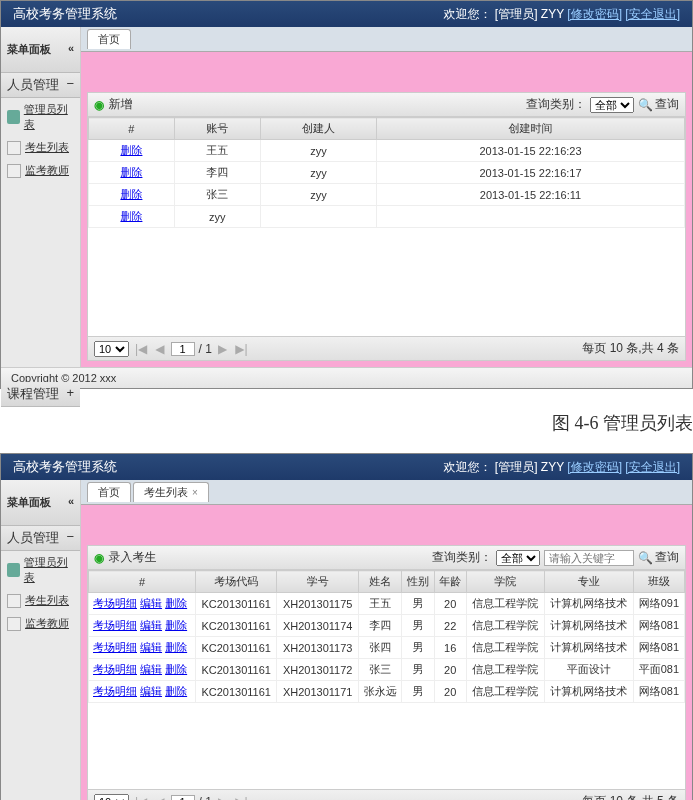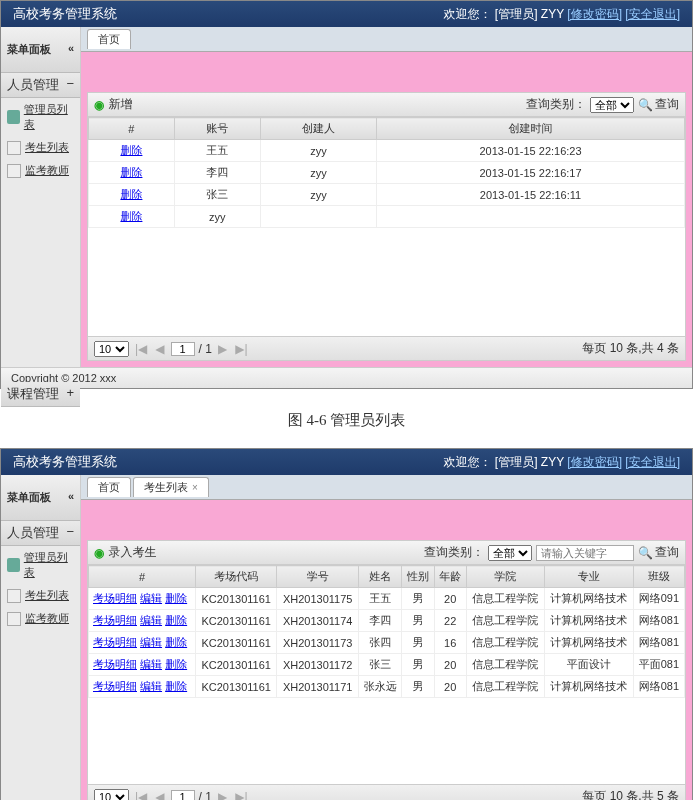--- a/index.html
+++ b/index.html
@@ -19,37 +19,37 @@
 .main { flex: 1; display: flex; flex-direction: column; background: #f9a8d4; gap: 34px; }
 .tabs { background: #d8e0e8; border-bottom: 1px solid #aaa; padding: 2px 6px; display: flex; gap: 2px; }
 .tab { background: #fff; border: 1px solid #aaa; border-bottom: none; padding: 2px 10px; border-radius: 3px 3px 0 0; font-size: 11px; cursor: pointer; display: flex; align-items: center; gap: 4px; }
 .tab .close { color: #888; font-size: 10px; }
 .content { flex: 1; padding: 6px; display: flex; flex-direction: column; }
 .toolbar { background: linear-gradient(#f5f5f5, #e0e0e0); border: 1px solid #ccc; padding: 3px 6px; display: flex; justify-content: space-between; align-items: center; }
 .toolbar-left { display: flex; align-items: center; gap: 4px; }
 .add-icon { color: #2a2; font-weight: bold; }
 .toolbar-right { display: flex; align-items: center; gap: 4px; }
 .toolbar-right select { font-size: 11px; }
-.toolbar-right input { font-size: 11px; width: 98px; padding: 1px 4px; border: 1px solid #aaa; }
+.toolbar-right input { font-size: 11px; width: 90px; padding: 1px 4px; border: 1px solid #aaa; }
 .search-btn { display: flex; align-items: center; gap: 2px; cursor: pointer; }
 table { border-collapse: collapse; width: 100%; }
 th { background: linear-gradient(#f0f0f0, #dcdcdc); border: 1px solid #ccc; padding: 3px 4px; font-size: 11px; font-weight: normal; }
 td { border: 1px solid #eee; padding: 3px 4px; font-size: 11px; text-align: center; }
 td a { color: #00e; text-decoration: underline; cursor: pointer; }
 .tbl-wrap { flex: 1; border: 1px solid #ccc; border-top: none; overflow: auto; background: #fff; }
 .pager { background: linear-gradient(#f0f0f0, #e0e0e0); border: 1px solid #ccc; border-top: none; padding: 3px 6px; display: flex; justify-content: space-between; align-items: center; }
 .pager-left { display: flex; align-items: center; gap: 4px; }
 .pager-left select { font-size: 11px; }
 .pg-btn { color: #357; cursor: pointer; padding: 0 2px; }
 .pg-btn.disabled { color: #aaa; cursor: default; }
 .pg-input { width: 24px; text-align: center; font-size: 11px; border: 1px solid #aaa; }
 .footer { background: linear-gradient(#f5f5f5, #e5e5e5); border-top: 1px solid #ccc; padding: 4px 10px; display: flex; justify-content: space-between; align-items: center; font-size: 11px; }
 .clock-icon { display: inline-block; width: 14px; height: 14px; border: 1px solid #888; border-radius: 50%; position: relative; margin-right: 4px; vertical-align: middle; }
 .clock-icon::after { content: ''; position: absolute; left: 50%; top: 20%; width: 1px; height: 5px; background: #555; }
-.caption { text-align: center; font-family: SimSun, serif; font-size: 15px; padding: 12px 16px 18px; }
+.caption { text-align: right; font-family: SimSun, serif; font-size: 18px; padding: 12px 0 18px; }
 .search-ic { color: #d80; }
 .side-bottom { position: relative; }
 </style>
 </head>
 <body>
 
 <div class="figure">
   <div class="app-header">
     <div class="app-title">高校考务管理系统</div>
     <div class="header-right">

